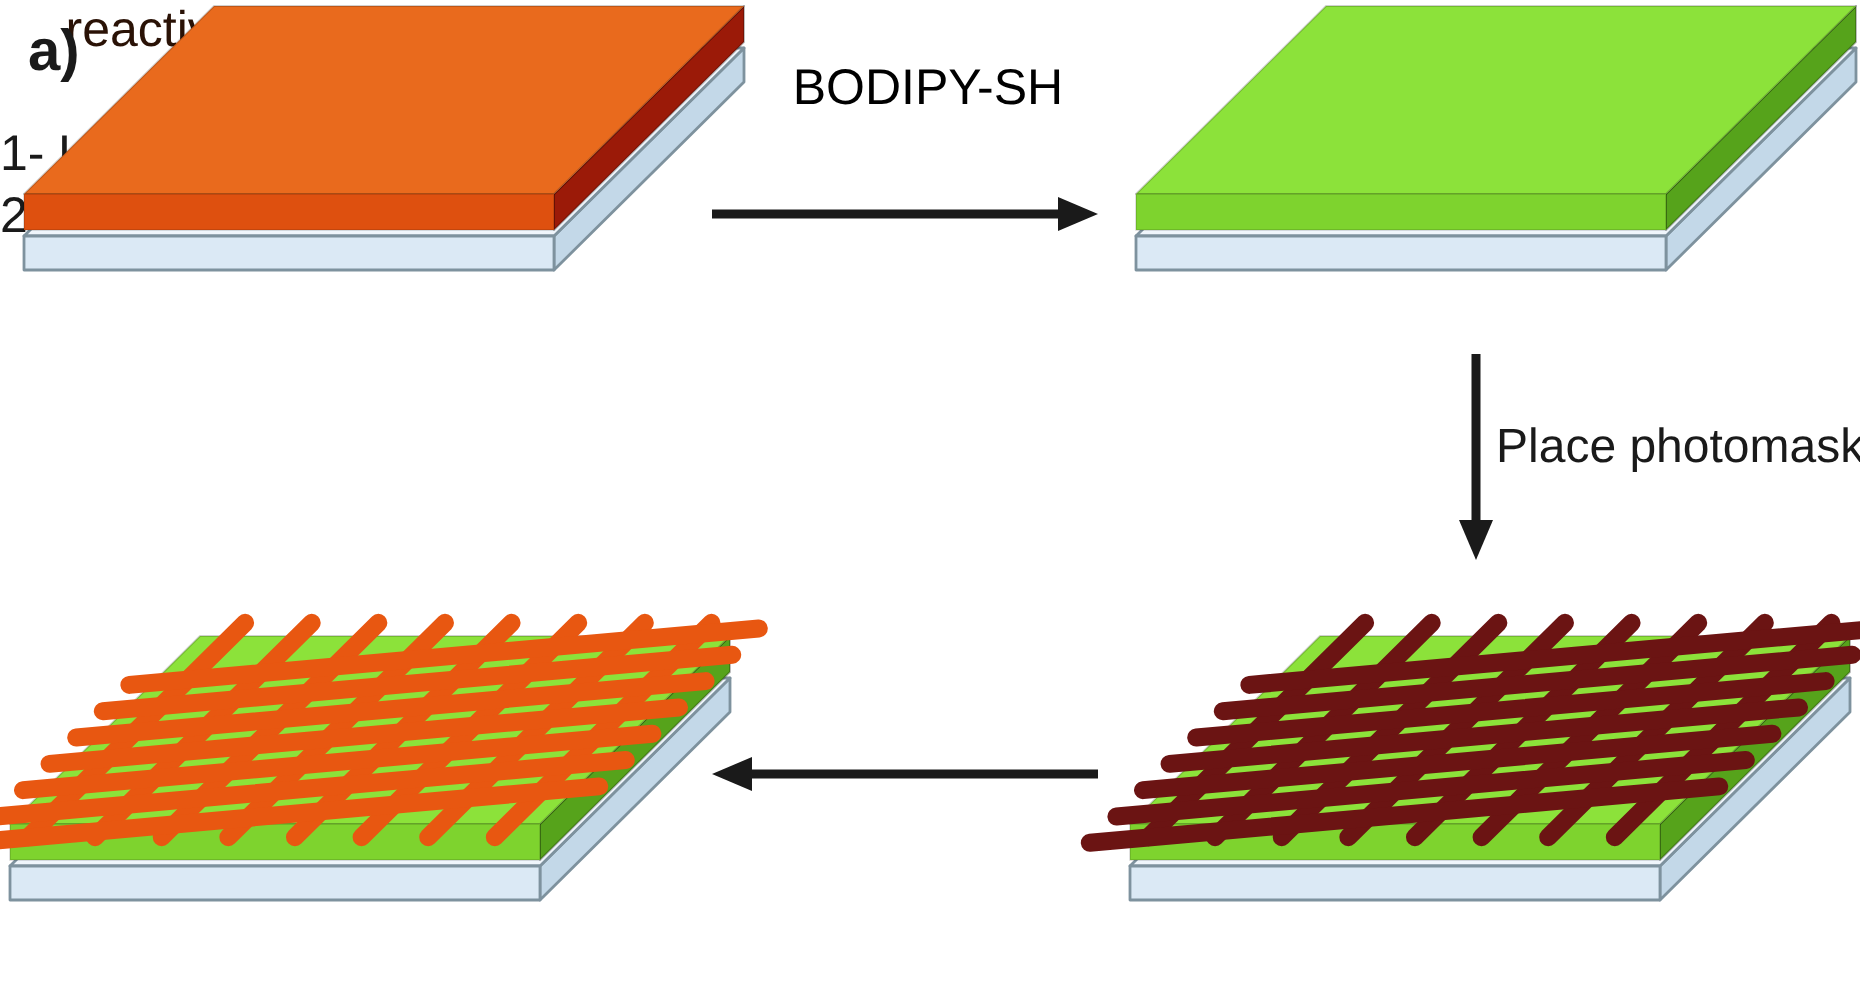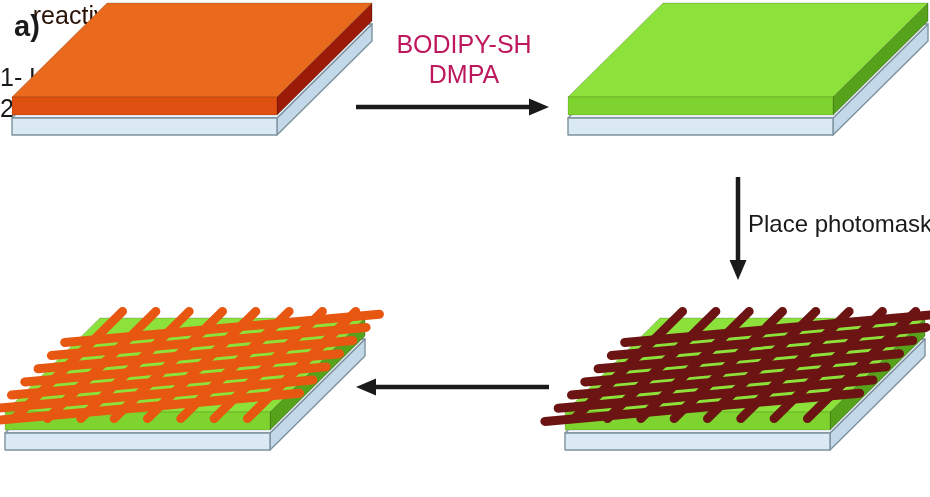--- a/index.html
+++ b/index.html
@@ -105,23 +105,22 @@
       </g>
     </svg>
 
   <div class="txt fig-label" style="color: rgb(26, 26, 26);">a)</div>
 
   <div class="hydrogel-label" style="color: rgb(42, 18, 6);">
     <span>reactive hydrogel</span><br>
     <span>layer</span>
   </div>
 
-  <div class="txt reagents" style="color: #be185d;">
+  <div class="txt reagents" style="color: #000000;">
     <span>BODIPY-SH</span><br>
-    <span>DMPA</span>
   </div>
 
   <div class="txt place-photomask" style="color: rgb(26, 26, 26);">Place photomask</div>
 
   <div class="steps" style="color: rgb(26, 26, 26);">
     <div>1- UV irradiation</div>
     <div>2- Remove photomask</div>
   </div>
 
 </div>

